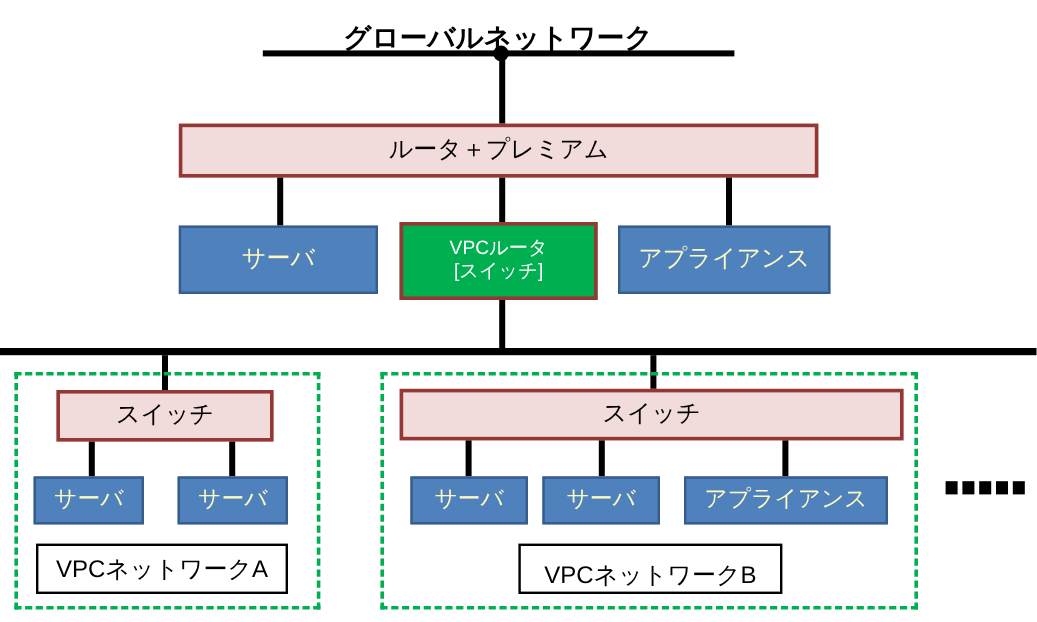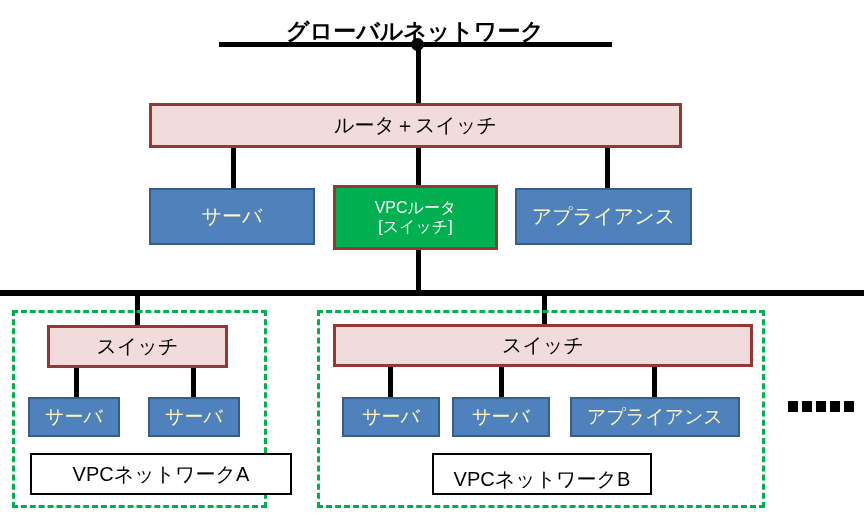--- a/index.html
+++ b/index.html
@@ -96,21 +96,21 @@
 
 <div id="canvas">
 
   <div class="diagram-title">グローバルネットワーク</div>
 
   <div class="hline" style="left:219px; top:42px; width:393px; height:5px;"></div>
   <div class="dot" style="left:411px; top:38px; width:13px; height:13px;"></div>
   <div class="vline" style="left:416px; top:44px; width:5px; height:61px;"></div>
 
   <div class="node node-pink" style="left:149px; top:103px; width:533px; height:45px;">
-    <span>ルータ＋スイッチ</span>
+    <span>ルータ＋プレミアム</span>
   </div>
 
   <div class="vline" style="left:231px; top:148px; width:5px; height:40px;"></div>
   <div class="vline" style="left:416px; top:148px; width:5px; height:37px;"></div>
   <div class="vline" style="left:605px; top:148px; width:5px; height:40px;"></div>
 
   <div class="node node-blue" style="left:149px; top:188px; width:166px; height:57px;">
     <span>サーバ</span>
   </div>
 
@@ -139,21 +139,21 @@
   <div class="vline" style="left:74px; top:368px; width:5px; height:29px;"></div>
   <div class="vline" style="left:191px; top:368px; width:5px; height:29px;"></div>
 
   <div class="node node-blue node-blue-sm" style="left:28px; top:397px; width:92px; height:40px;">
     <span>サーバ</span>
   </div>
   <div class="node node-blue node-blue-sm" style="left:148px; top:397px; width:92px; height:40px;">
     <span>サーバ</span>
   </div>
 
-  <div class="caption-box" style="left:30px; top:453px; width:262px; height:42px;">
+  <div class="caption-box" style="left:30px; top:453px; width:210px; height:42px;">
     <span>VPCネットワークA</span>
   </div>
 
   <div class="vpc-group" style="left:317px; top:310px; width:448px; height:198px;"></div>
 
   <div class="node node-pink" style="left:333px; top:324px; width:420px; height:43px;">
     <span>スイッチ</span>
   </div>
 
   <div class="vline" style="left:388px; top:367px; width:5px; height:30px;"></div>

